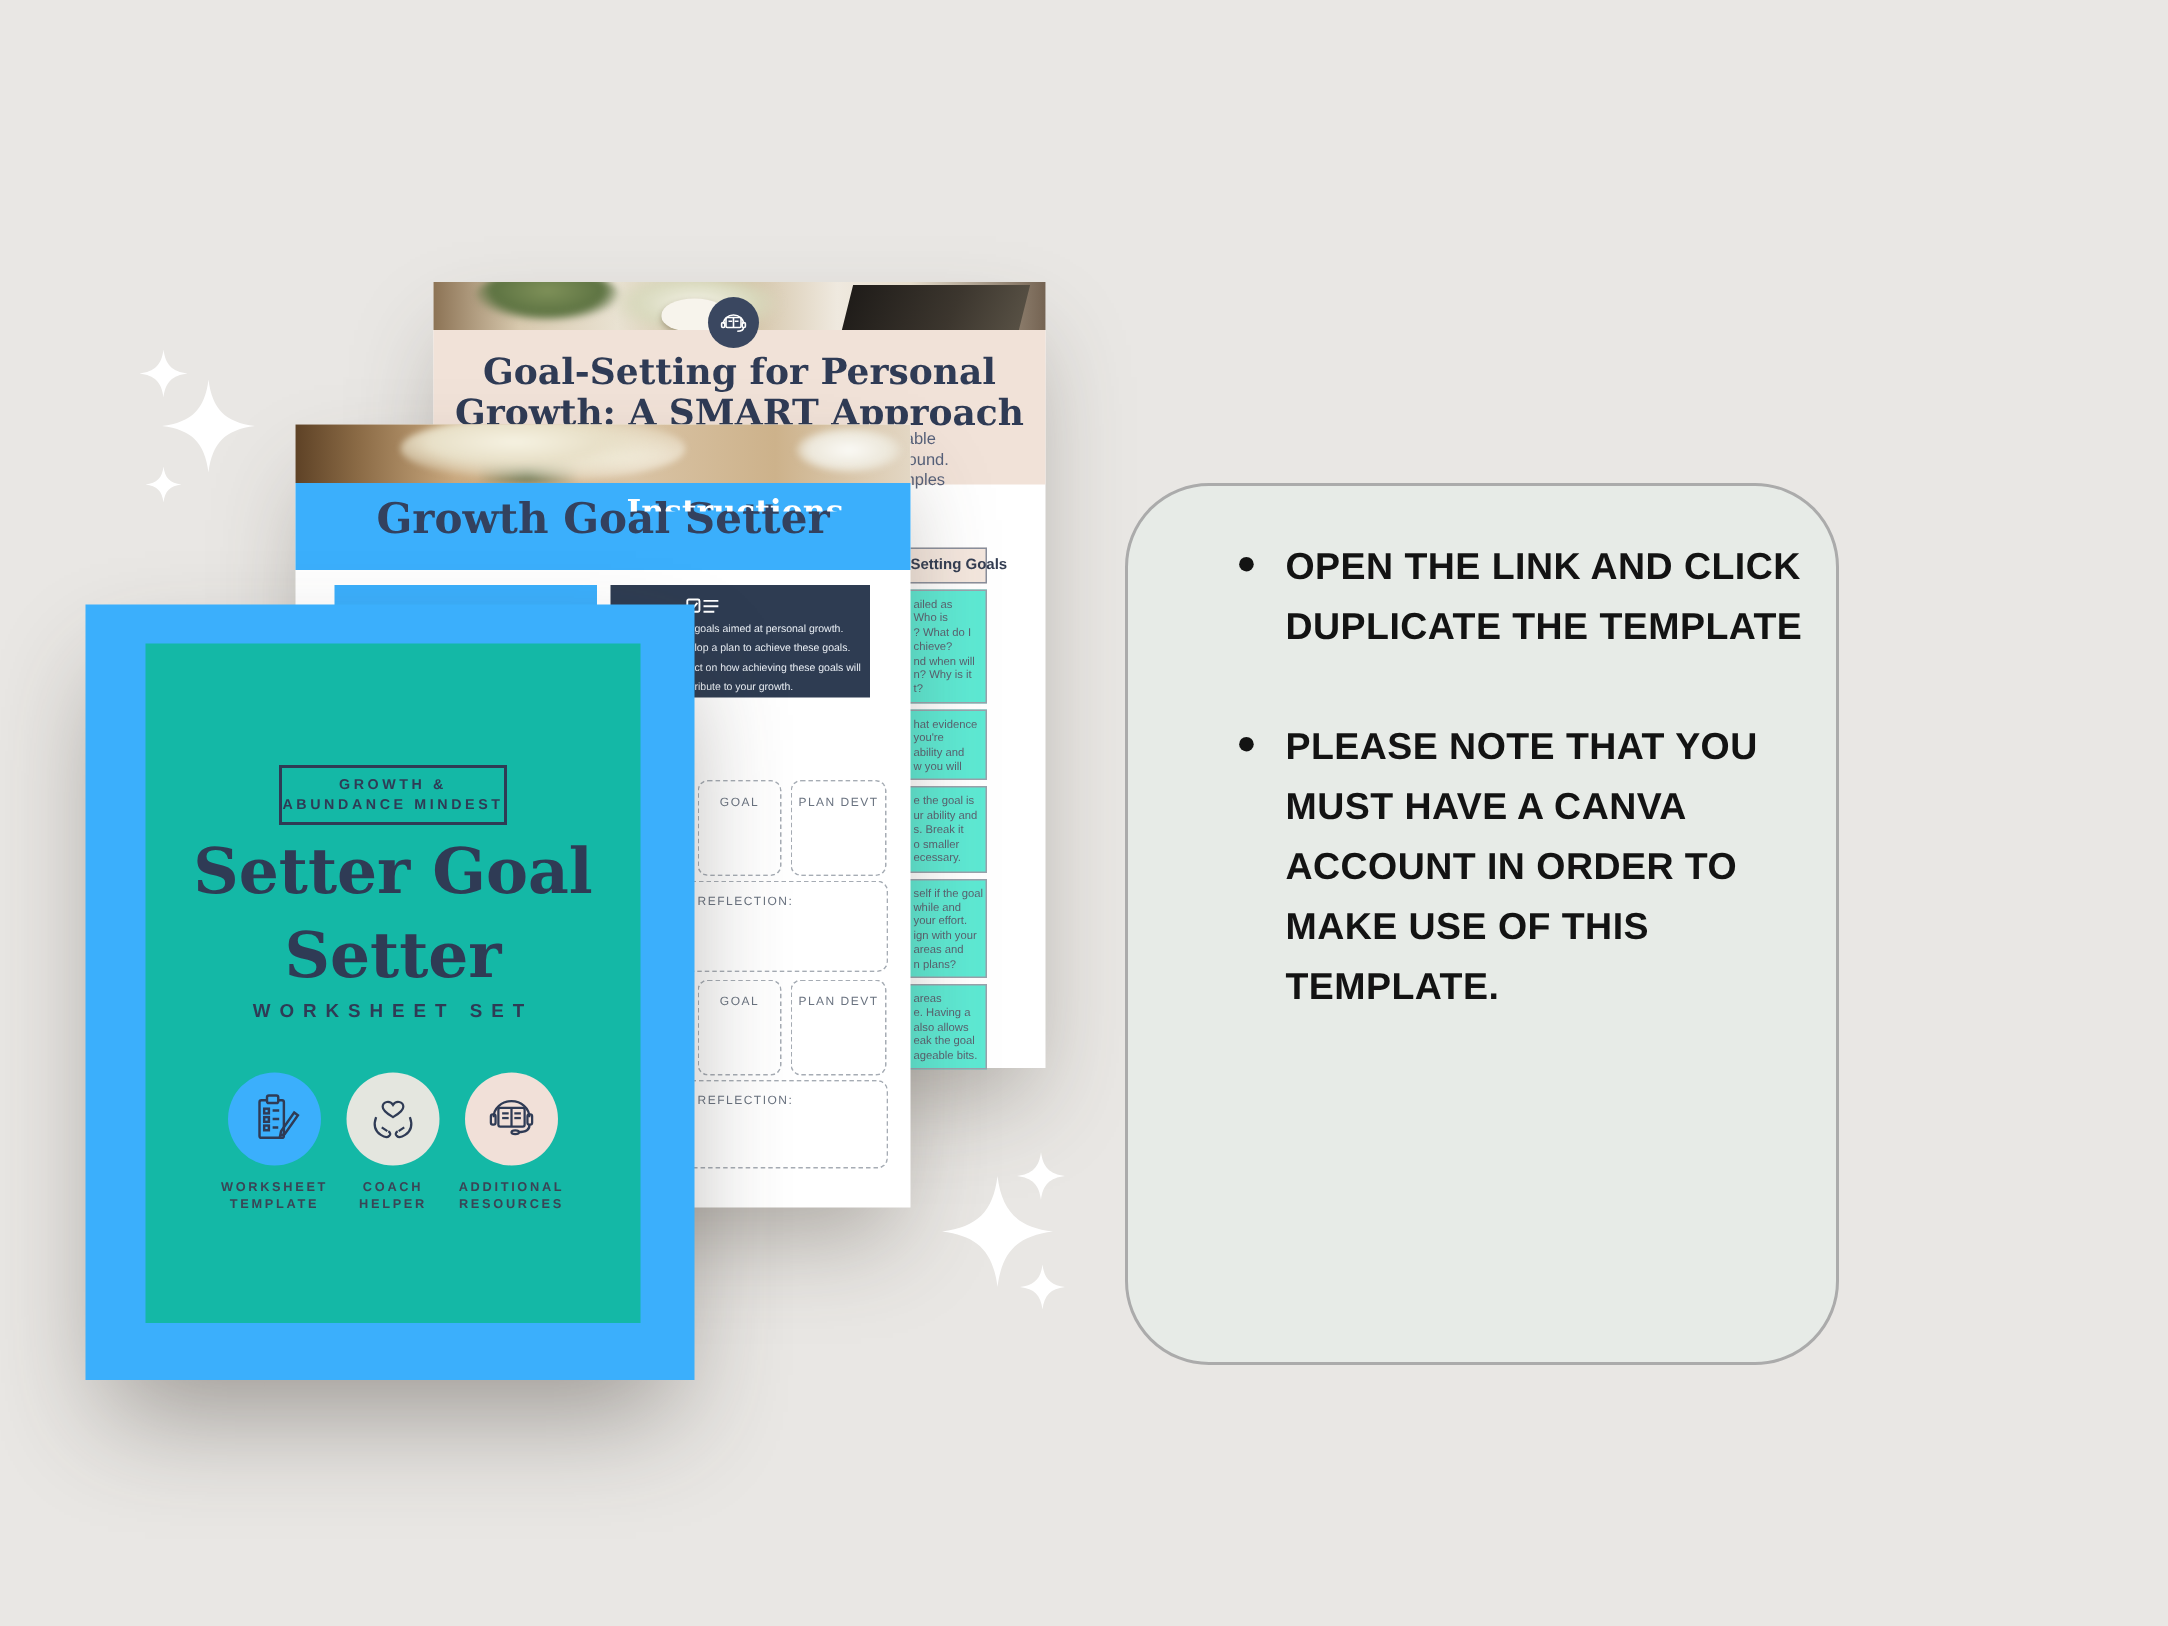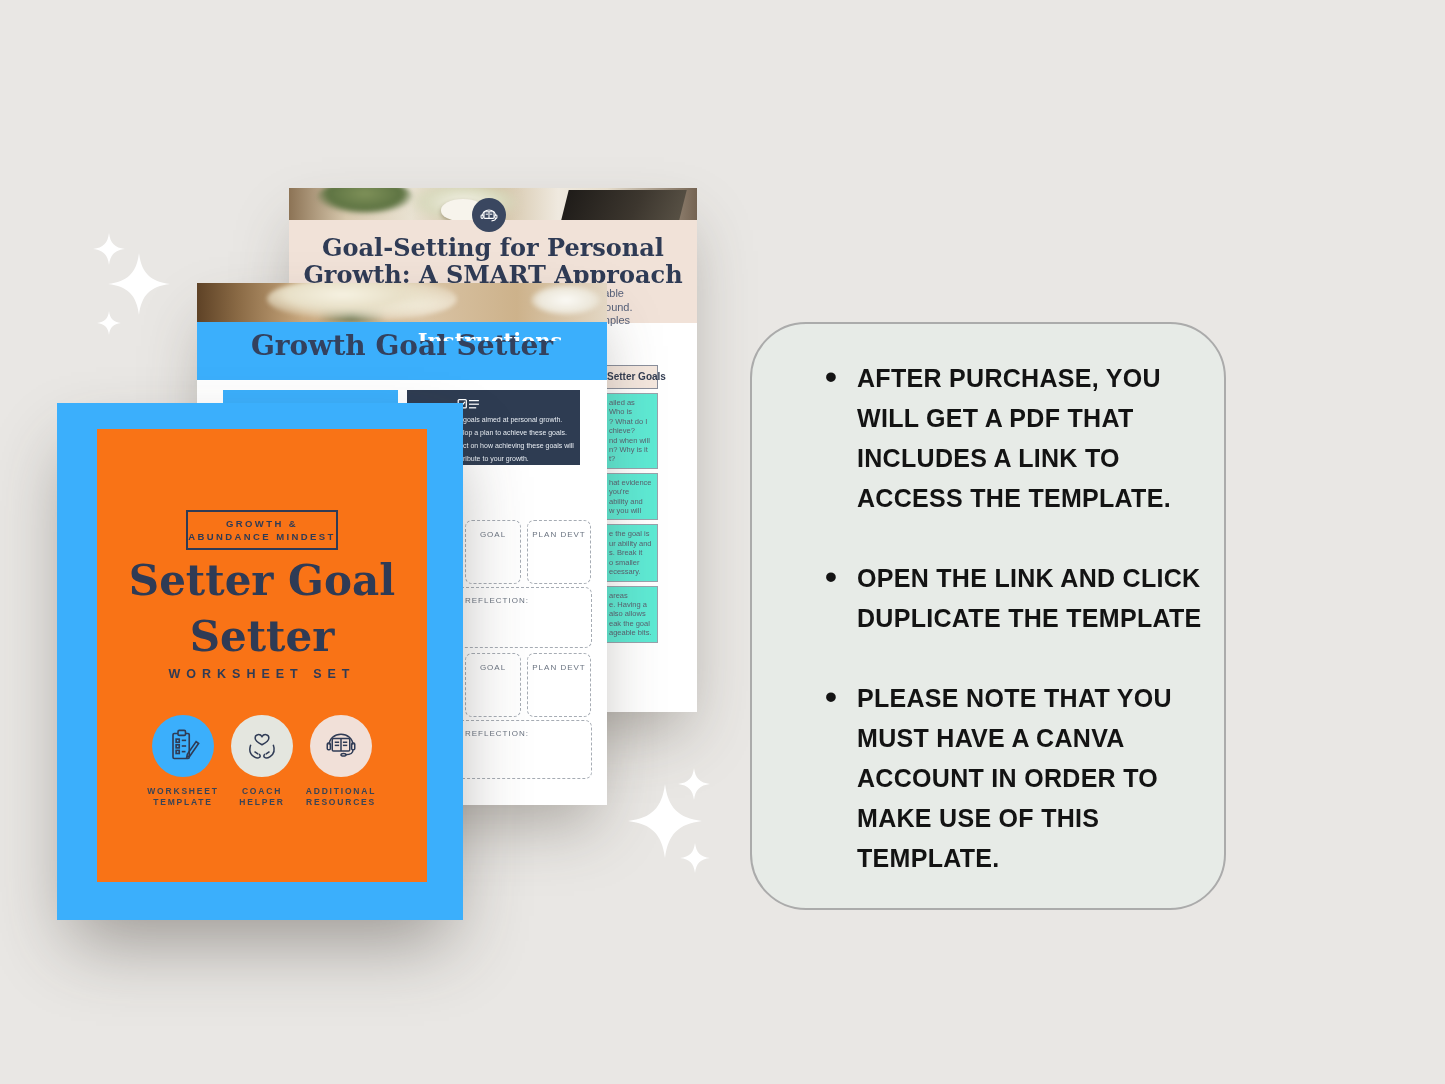--- a/index.html
+++ b/index.html
@@ -56,21 +56,21 @@
   .pm-dark-icon{position:absolute;left:50px;top:7px;}
   .pm-dark-lines{position:absolute;left:56px;top:23px;font-size:7px;line-height:13px;color:#E9EEF4;white-space:nowrap;}
   .dash{position:absolute;border:1px dashed #A6ACB4;border-radius:7px;color:#6A7380;
     font-size:8px;letter-spacing:1px;}
   .dash .dlabel{display:block;text-align:center;margin-top:9px;}
   .dash .dlabel-left{display:block;margin:8px 0 0 10px;text-align:left;}
 
   
   #page-front{left:57px;top:403px;width:406px;height:517px;background:var(--blue);z-index:3;
     box-shadow:0 35px 70px -14px rgba(60,54,46,.45);position:absolute;}
-  .pf-inner{position:absolute;left:40px;top:26px;right:36px;bottom:38px;background:#f97316;padding-left:32px;}
+  .pf-inner{position:absolute;left:40px;top:26px;right:36px;bottom:38px;background:#14b8a6;padding-left:32px;}
   .pf-brand{position:absolute;left:50%;transform:translateX(-50%);top:81px;width:148px;height:36px;
     border:2px solid var(--navy);display:flex;flex-direction:column;justify-content:center;text-align:center;
     font-size:9.5px;font-weight:bold;letter-spacing:2.4px;color:var(--navy);line-height:13px;white-space:nowrap;}
   .pf-title{position:absolute;left:0;top:124px;width:100%;text-align:center;
     font-family:"DejaVu Serif",serif;font-weight:bold;font-size:42px;line-height:56px;color:var(--navy);}
   .pf-sub{position:absolute;left:0;top:238px;width:100%;text-align:center;
     font-size:12.5px;font-weight:bold;letter-spacing:6px;color:var(--navy);}
   .pf-feature{position:absolute;top:286px;width:90px;text-align:center;}
   .pf-circle{width:62px;height:62px;border-radius:50%;margin:0 auto;display:flex;align-items:center;justify-content:center;}
   .pf-label{margin-top:9px;font-size:8.5px;font-weight:bold;letter-spacing:1.8px;line-height:10.5px;color:#3A4455;}
@@ -148,21 +148,21 @@
     <div class="pt-title">
       <div>Goal-Setting for Personal</div>
       <div>Growth: A SMART Approach</div>
     </div>
     <div class="pt-side">
       <div>hievable</div>
       <div>ne-bound.</div>
       <div>examples</div>
     </div>
     <div class="pt-col">
-      <div class="pt-col-header">Setter Goals</div>
+      <div class="pt-col-header">Setting Goals</div>
       <div class="pt-row">
         <div>ailed as</div>
         <div>Who is</div>
         <div>? What do I</div>
         <div>chieve?</div>
         <div>nd when will</div>
         <div>n? Why is it</div>
         <div>t?</div>
       </div>
       <div class="pt-row">
@@ -170,20 +170,28 @@
         <div>you're</div>
         <div>ability and</div>
         <div>w you will</div>
       </div>
       <div class="pt-row">
         <div>e the goal is</div>
         <div>ur ability and</div>
         <div>s. Break it</div>
         <div>o smaller</div>
         <div>ecessary.</div>
+      </div>
+      <div class="pt-row">
+        <div>self if the goal</div>
+        <div>while and</div>
+        <div>your effort.</div>
+        <div>ign with your</div>
+        <div>areas and</div>
+        <div>n plans?</div>
       </div>
       <div class="pt-row">
         <div>areas</div>
         <div>e. Having a</div>
         <div>also allows</div>
         <div>eak the goal</div>
         <div>ageable bits.</div>
       </div>
     </div>
   </div>
@@ -306,19 +314,18 @@
           <div>ADDITIONAL</div>
           <div>RESOURCES</div>
         </div>
       </div>
     </div>
   </div>
 
 
   <div class="hiw-panel">
     <ul class="hiw-list">
-      <li>AFTER PURCHASE, YOU WILL GET A PDF THAT INCLUDES A LINK TO ACCESS THE TEMPLATE.</li>
       <li>OPEN THE LINK AND CLICK DUPLICATE THE TEMPLATE</li>
       <li>PLEASE NOTE THAT YOU MUST HAVE A CANVA ACCOUNT IN ORDER TO MAKE USE OF THIS TEMPLATE.</li>
     </ul>
   </div>
 
 </div>
 
 </body></html>

